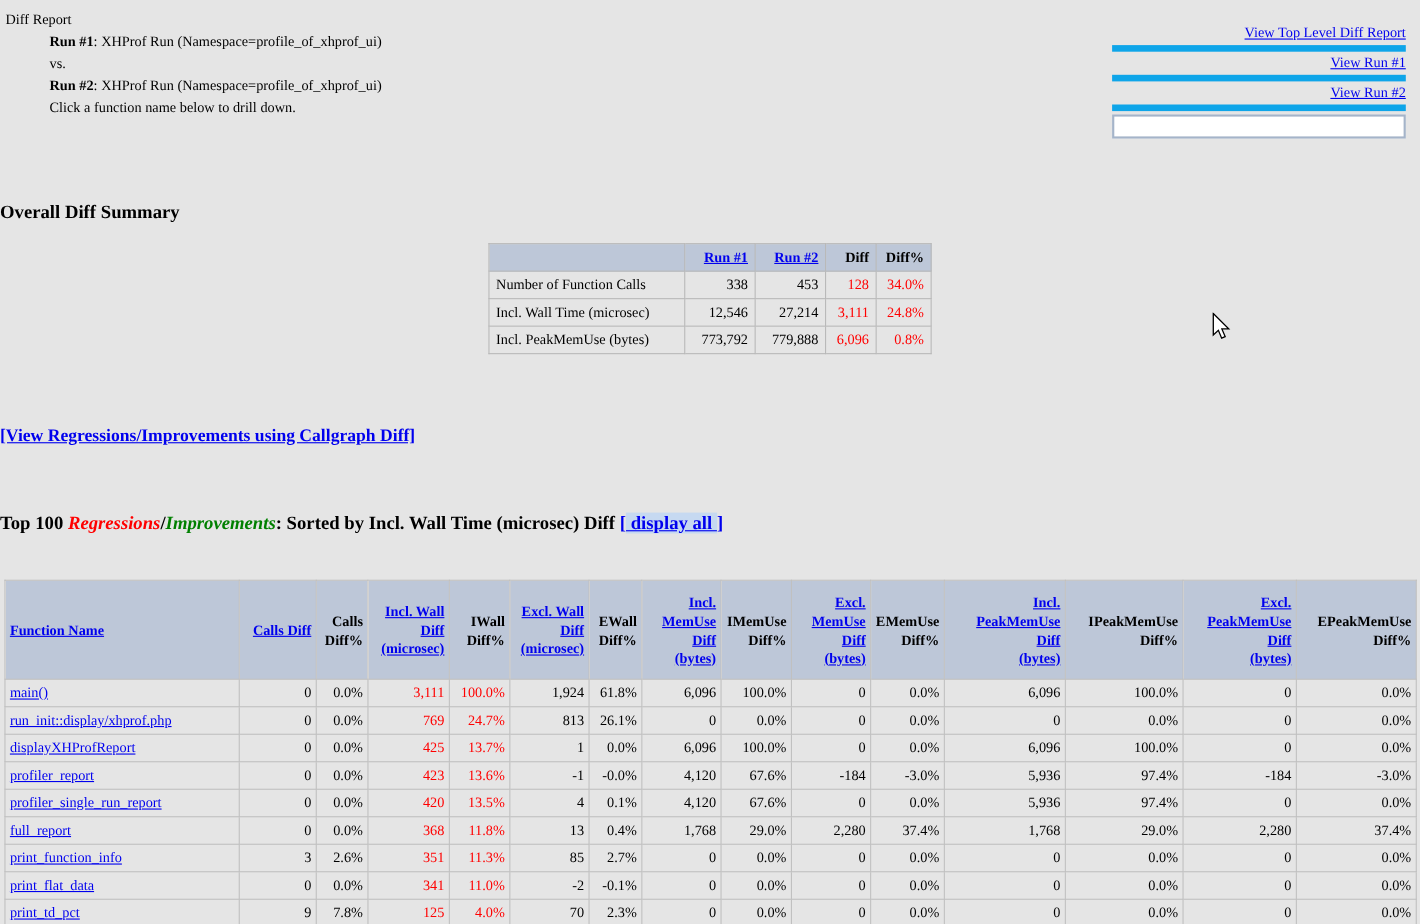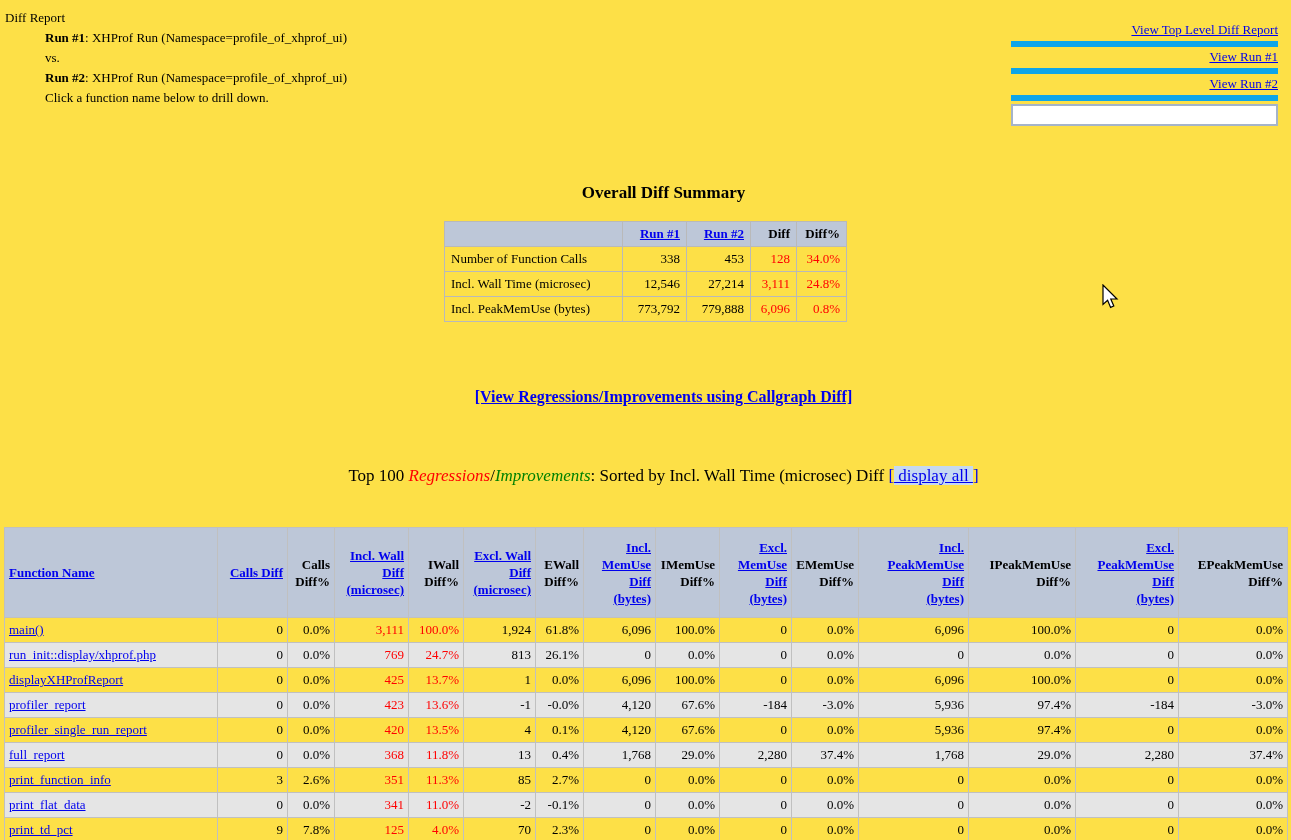--- a/index.html
+++ b/index.html
@@ -1,46 +1,46 @@
 <!DOCTYPE html>
 <html><head>
 <meta charset="utf-8">
 <style>
   * { margin:0; padding:0; box-sizing:border-box; }
   body { background:#fff; font-family:"Liberation Serif","DejaVu Serif",serif; font-size:13px; color:#000; }
-  .page { position:relative; width:1291px; height:840px; overflow:hidden; background:#fde047; }
+  .page { position:relative; width:1291px; height:840px; overflow:hidden; background:#e5e5e5; }
   a { color:#0000ee; text-decoration:underline; cursor:pointer; }
 
   
   .topleft { position:absolute; left:5px; top:8px; line-height:20px; }
   .topleft .dd { margin-left:40px; }
 
   
   .nav { position:absolute; top:20px; right:13px; width:267px; }
   .nav-row { border-bottom:6px solid #0ea5e9; padding:2px 0 3px 1px;text-align:right; }
   .nav-input { display:block; margin-top:3px; width:267px; height:22px;
                border:2px solid #a5b4c9; background:#fff; font-family:inherit; font-size:13px; }
 
-  .center-line { position:absolute; left:0; width:100%; text-align:center;padding-left:36px; }
+  .center-line { position:absolute; left:0; width:100%; text-align:left; }
   .summary-title { top:183px; font-size:17px; font-weight:bold; }
 
   .summary-wrap { position:absolute; top:221px; left:0; width:100%; }
   .summary-table { margin:0 auto; border-collapse:collapse; border:1px solid #9f9f9f; }
   .summary-table th, .summary-table td { border:1px solid #b9b9b9; padding:3px 6px; height:25px; font-size:13px; }
   .summary-table th { background:#bdc7d8; font-weight:bold; text-align:right; }
   .summary-table th a { font-weight:bold; }
   .summary-table td.lbl { text-align:left; width:178px; }
   .summary-table td.num { text-align:right; }
   .summary-table .w1 { width:64px; } .summary-table .w2 { width:64px; }
   .summary-table .w3 { width:46px; } .summary-table .w4 { width:50px; }
 
   .callgraph { top:388px; font-size:16px; font-weight:bold; }
   .callgraph a { font-weight:bold; }
 
-  .top100 { top:466px; font-size:17px; font-weight:normal; }
+  .top100 { top:466px; font-size:17px; font-weight:bold; }
   .top100 .reg { color:#ff0000; font-style:italic; }
   .top100 .imp { color:#008000; font-style:italic; }
   .top100 .hl { background:#c6d9f1; }
 
   .main-table { position:absolute; left:4px; top:527px; width:1283px;
                 border-collapse:collapse; table-layout:fixed; border:1px solid #9f9f9f; }
   .main-table th, .main-table td { border:1px solid #c0c0c0; font-size:13px; padding:2px 4px; overflow:hidden; }
   .main-table thead th { background:#bdc7d8; height:90px; vertical-align:middle;
                          text-align:right; font-weight:bold; line-height:17px; }
   .main-table thead th a { font-weight:bold; }

